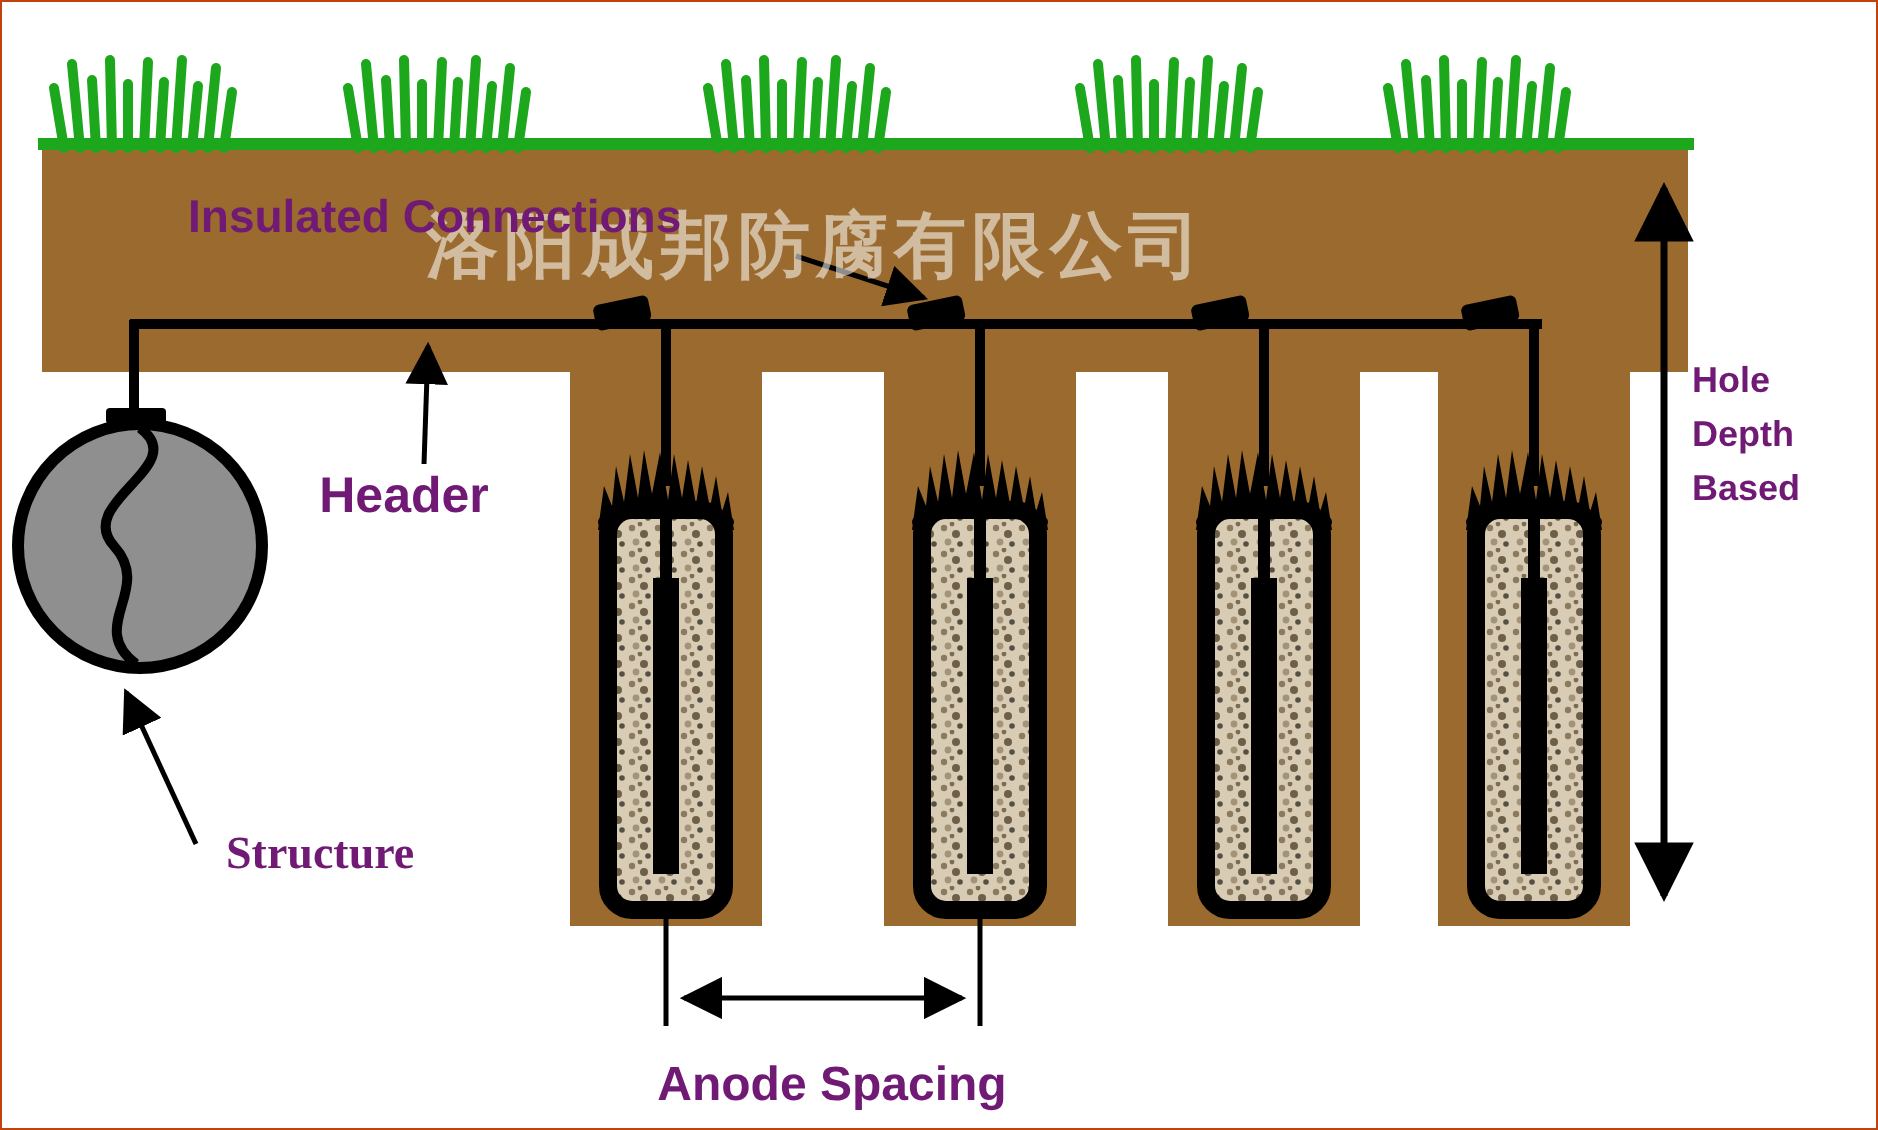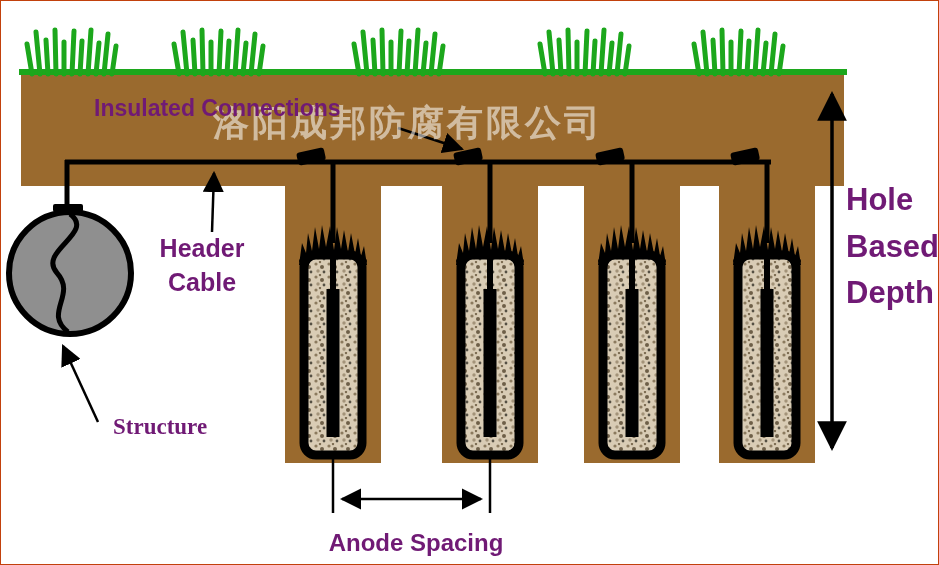--- a/index.html
+++ b/index.html
@@ -28,21 +28,21 @@
     font-size:36px;
     letter-spacing:3px;
     font-weight:bold;
     color:var(--wm, rgba(255,255,255,0.55));
     white-space:nowrap;
   }
   #lbl-insulated{left:93px;top:94px;font-size:23px;}
   #lbl-headercable{left:150px;top:231px;width:102px;font-size:25px;text-align:center;line-height:1.35;}
   #lbl-structure{left:112px;top:413px;font-size:23px;font-family:Liberation Serif, serif;}
   #lbl-anodespacing{left:308px;top:528px;width:214px;font-size:24px;text-align:center;}
-  #lbl-holedepth{left:845px;top:176px;width:94px;font-size:31px;line-height:1.5;text-align:left;}
+  #lbl-holedepth{left:845px;top:176px;width:94px;font-size:18px;line-height:1.5;text-align:left;}
   #lbl-resistivity{left:793px;top:461px;font-size:23px;}
 
   
   .wire{stroke:#000;stroke-width:5;}
   .wire6{stroke:#000;stroke-width:6;}
   .tab{fill:#000;}
   .rod{fill:#000;}
   .shell{stroke:#000;stroke-width:9;fill:url(#gravel);}
   .ptr{stroke:#000;stroke-width:2.5;fill:none;marker-end:url(#ah);}
   .dbl{stroke:#000;fill:none;marker-start:url(#ah);marker-end:url(#ah);}
@@ -148,26 +148,25 @@
     <path class="ptr" d="M211,231 L213,172"></path>
     <path class="ptr" d="M97,421 L62,345"></path>
   </svg>
 
   <div id="watermark">洛阳成邦防腐有限公司</div>
 
   <div class="label" id="lbl-insulated">Insulated Connections</div>
 
   <div class="label" id="lbl-headercable">
     <div>Header</div>
-    <div>Cable</div>
   </div>
 
   <div class="label" id="lbl-structure">Structure</div>
 
   <div class="label" id="lbl-anodespacing">Anode Spacing</div>
 
   <div class="label" id="lbl-holedepth">
     <div>Hole</div>
+    <div>Depth</div>
     <div>Based</div>
-    <div>Depth</div>
   </div>
 
 </div>
 
 </body></html>

